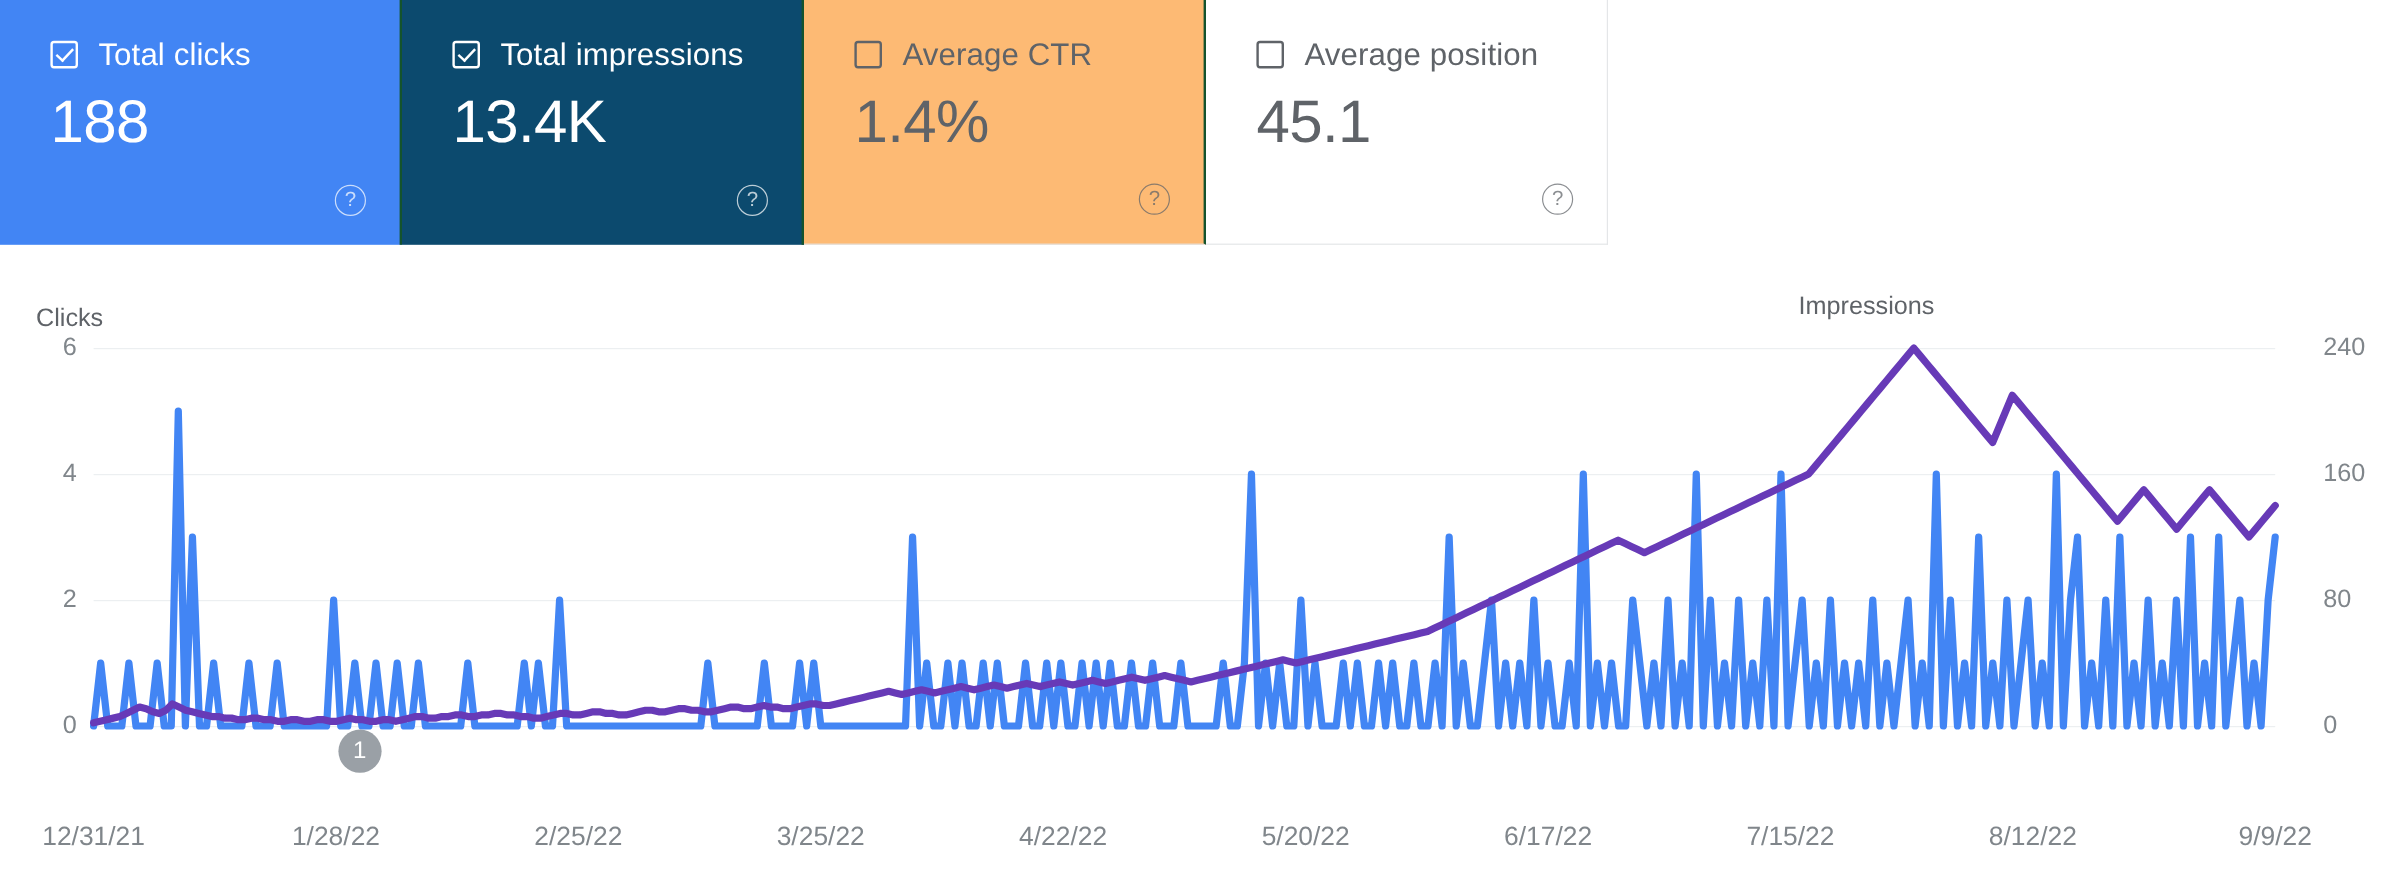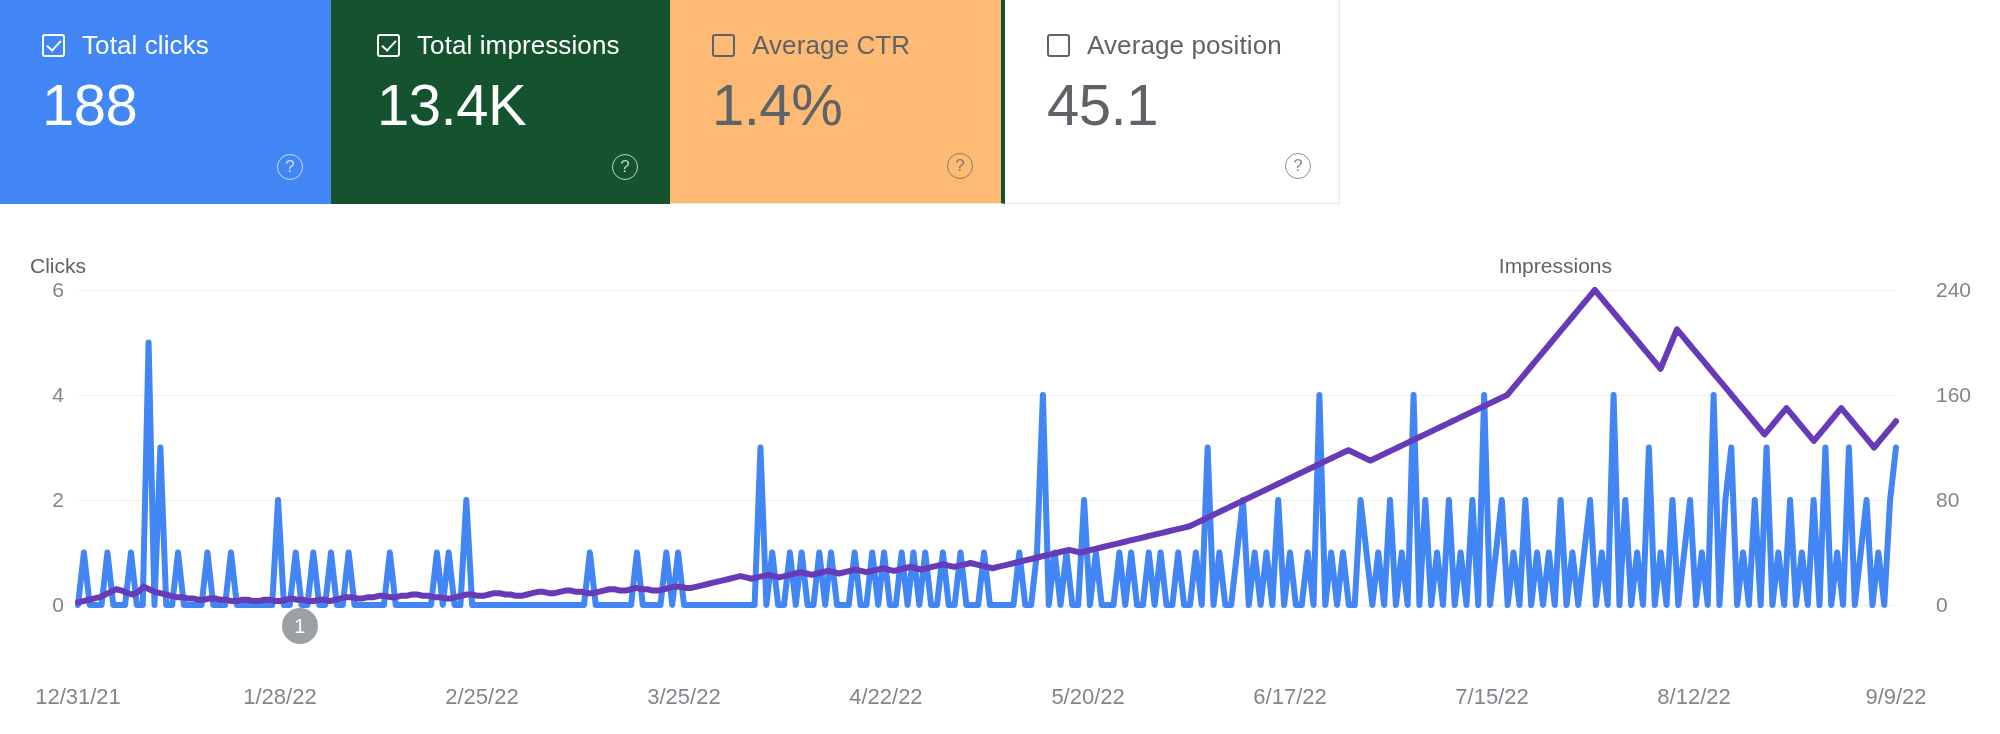--- a/index.html
+++ b/index.html
@@ -15,21 +15,21 @@
     display: flex;
     height: 204px;
     width: 1340px;
   }
   .card {
     position: relative;
     flex: 0 0 auto;
     width: 335px;
     height: 204px;
     padding: 30px 26px 0 42px;
-    border-right: 4px solid #14532d;
+    border-right: 2px solid #14532d;
   }
   .card.inactive { background: #ffffff; border-bottom: 1px solid #e4e6e8; }
   .card.last { border-right: 1px solid #e4e6e8; }
 
   .card-head {
     display: flex;
     align-items: center;
     gap: 17px;
   }
   .cbox {
@@ -48,21 +48,21 @@
     border-width: 0 2.4px 2.4px 0;
     transform: rotate(43deg);
   }
   .card-label {
     font-size: 26px;
     letter-spacing: .1px;
     white-space: nowrap;
   }
   .card-value {
     margin-top: 14px;
-    font-size: 58px;
+    font-size: 50px;
     font-weight: 400;
     letter-spacing: -.5px;
     line-height: 1.05;
   }
   .help {
     position: absolute;
     right: 28px; bottom: 24px;
     width: 26px; height: 26px;
     border-radius: 50%;
     border: 1.6px solid currentColor;
@@ -77,21 +77,21 @@
     position: relative;
     width: 1640px;
     height: 530px;
   }
   .axis-title {
     position: absolute;
     font-size: 21px;
     color: #5f6368;
   }
   #clicks-title { left: 30px; top: 50px; }
-  #impr-title   { right: 28px; top: 50px; }
+  #impr-title   { right: 28px; top: 40px; }
 
   .plot {
     position: absolute;
     left: 78px;
     top: 86px;
     width: 1818px;
     height: 315px;
   }
   .gridline {
     position: absolute;
@@ -145,21 +145,21 @@
 
   <div class="card" id="card-0" style="background: rgb(66, 133, 244); color: rgb(255, 255, 255);">
     <div class="card-head">
       <span class="cbox checked"></span>
       <span class="card-label">Total clicks</span>
     </div>
     <div class="card-value">188</div>
     <span class="help">?</span>
   </div>
 
-  <div class="card" id="card-1" style="background: #14532d; color: rgb(255, 255, 255);">
+  <div class="card" id="card-1" style="background: #0c4a6e; color: rgb(255, 255, 255);">
     <div class="card-head">
       <span class="cbox checked"></span>
       <span class="card-label">Total impressions</span>
     </div>
     <div class="card-value">13.4K</div>
     <span class="help">?</span>
   </div>
 
   <div class="card inactive" id="card-2" style="background: #fdba74; color: rgb(95, 99, 104);">
     <div class="card-head">

